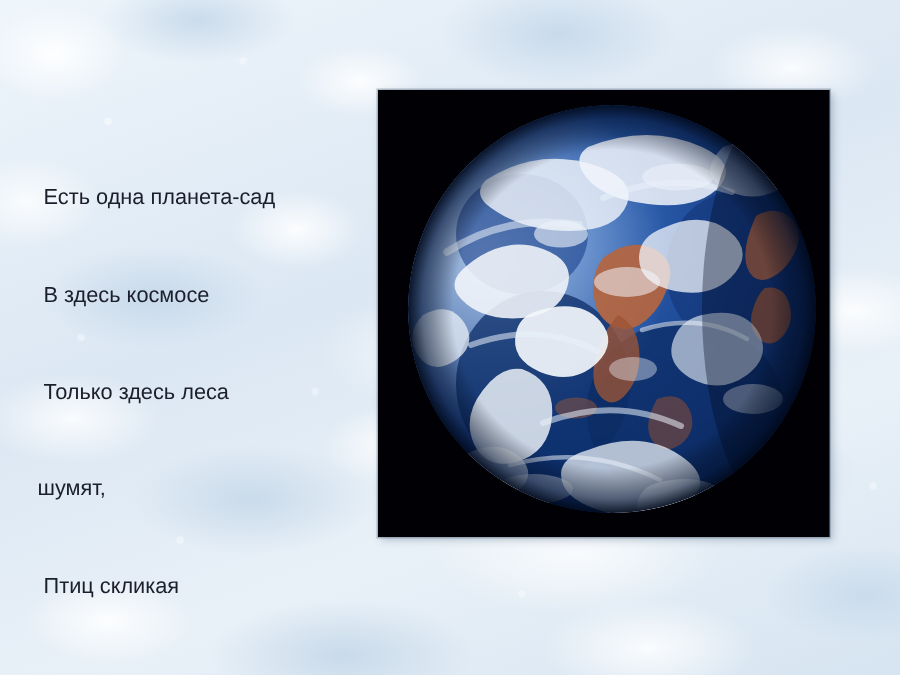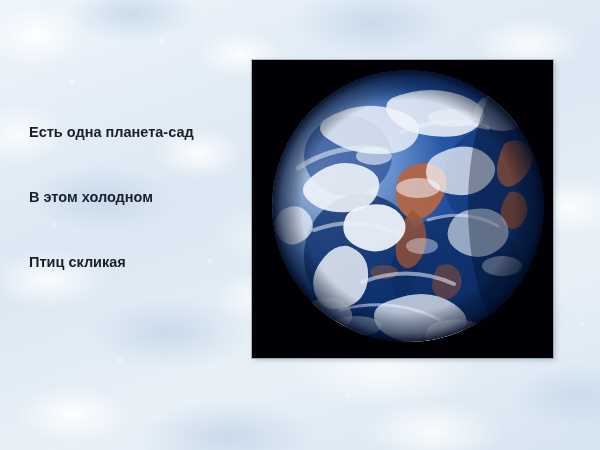--- a/index.html
+++ b/index.html
@@ -63,21 +63,21 @@
   #poem{
     position:absolute;
     left:25px;top:14px;
     width:215px;
     color:#1b1f2b;
     font-size:14.5px;
     line-height:21.6px;
     white-space:pre;
   }
   .stanza{margin:0;}
-  .poem-line{display:block;white-space:pre;font-weight:bold;}
+  .poem-line{display:block;white-space:pre;}
 
   
   #earth-frame{
     position:absolute;
     left:252px;top:60px;
     width:301px;height:298px;
     background:#000;
     overflow:hidden;
     box-shadow:0 0 0 1px rgba(120,140,160,.55), 2px 2px 5px rgba(80,100,120,.35);
   }
@@ -88,21 +88,23 @@
 
 <div id="slide">
 
   <div id="bg-texture"></div>
   <div id="bg-speckle"></div>
 
   <div id="poem">
 
     <p class="stanza">
       <span class="poem-line"> Есть одна планета-сад</span>
-      <span class="poem-line"> В этом холодном</span>
+      <span class="poem-line"> В здесь космосе</span>
+      <span class="poem-line"> Только здесь леса</span>
+      <span class="poem-line">шумят,</span>
       <span class="poem-line"> Птиц скликая</span>
       
     </p>
 
     
 
     
 
   </div>
 

